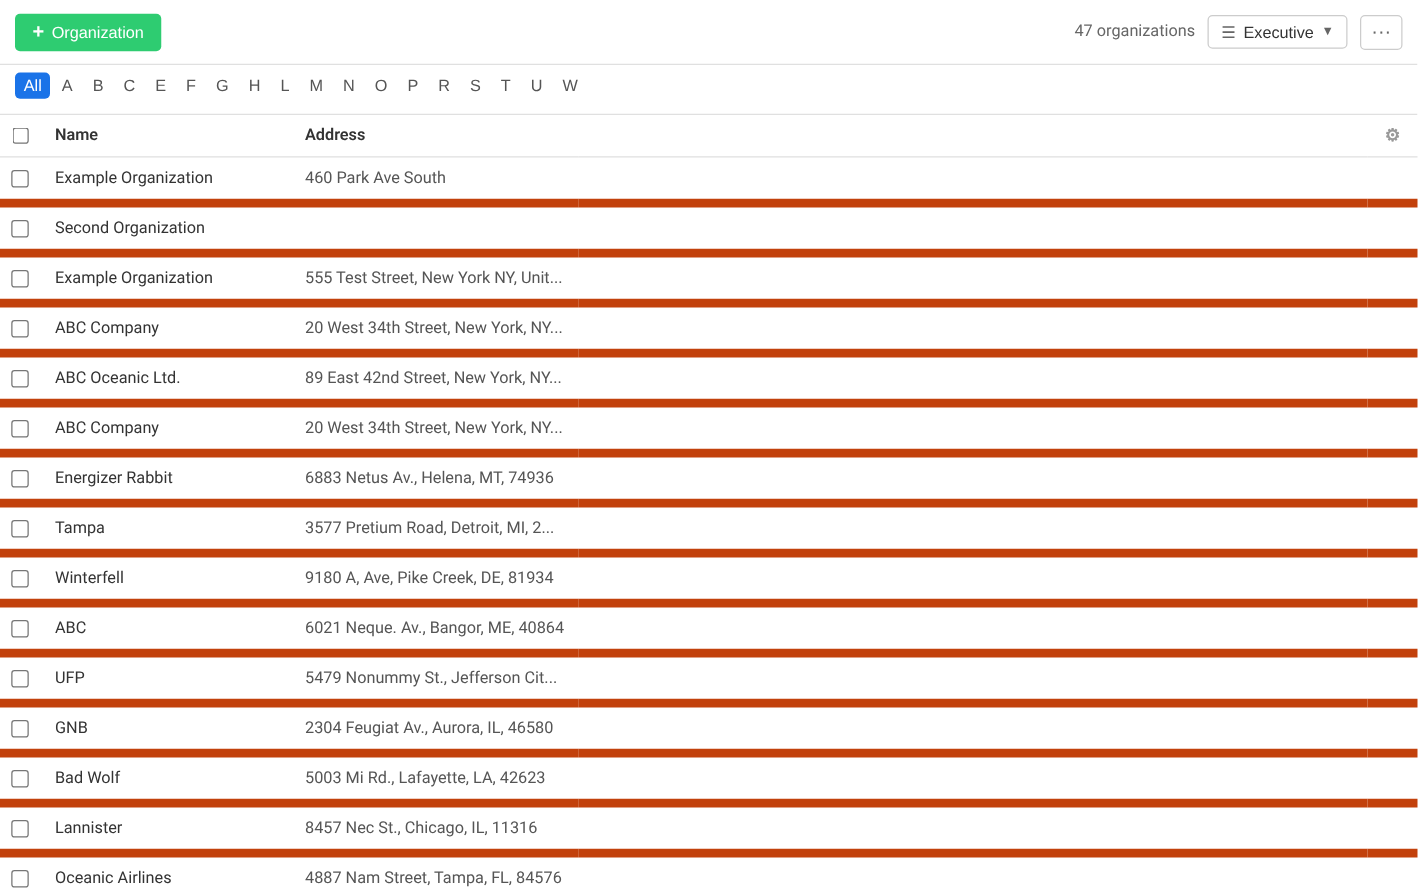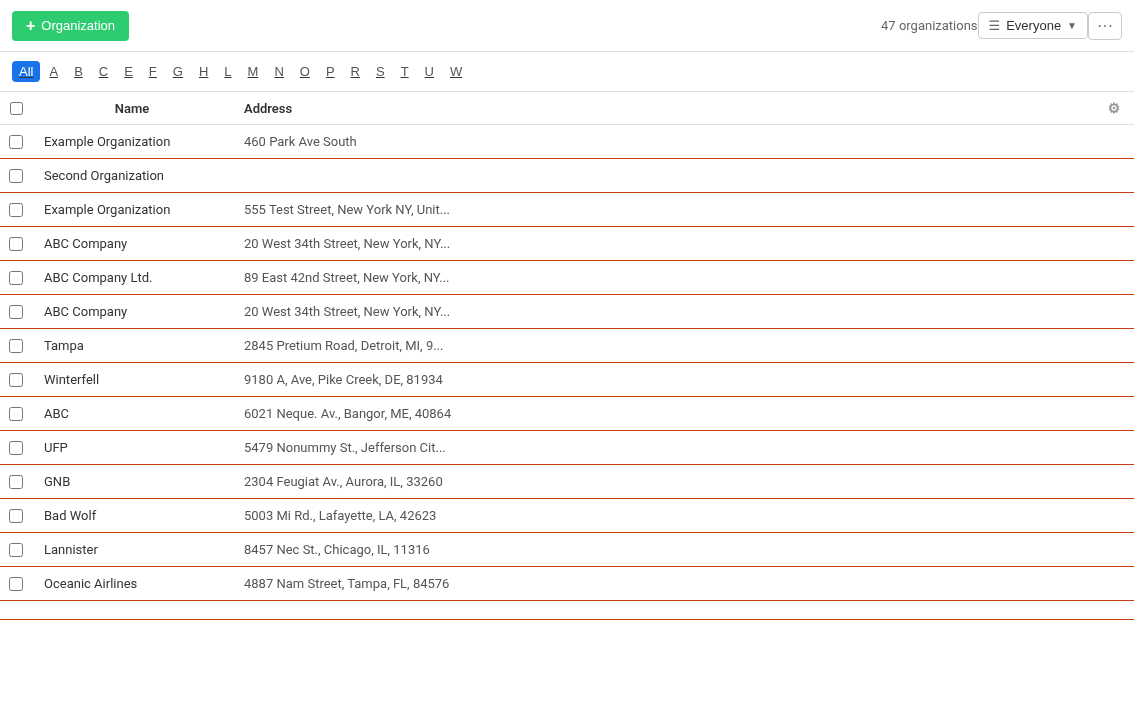--- a/index.html
+++ b/index.html
@@ -44,20 +44,21 @@
       cursor: pointer;
     }
     .add-org-btn .plus {
       font-size: 16px;
       font-weight: 700;
       line-height: 1;
     }
     .top-bar-right {
       display: flex;
       align-items: center;
+      gap: 10px;
     }
     .org-count {
       font-size: 13px;
       color: #666;
     }
     .everyone-btn {
       display: flex;
       align-items: center;
       gap: 6px;
       border: 1px solid #ccc;
@@ -85,26 +86,25 @@
       background: #fff;
       cursor: pointer;
       font-size: 16px;
       color: #666;
       line-height: 1;
     }
 
     
     .alpha-nav {
       display: flex;
-      align-items: center;
+      align-items: flex-start;
       padding: 6px 12px;
       border-bottom: 1px solid #e0e0e0;
       gap: 2px;
       height: 40px;
-      text-decoration: underline;
     }
     .alpha-btn {
       padding: 3px 7px;
       border: none;
       background: transparent;
       border-radius: 4px;
       cursor: pointer;
       font-size: 13px;
       color: #555;
     }
@@ -133,34 +133,33 @@
       font-size: 13px;
       color: #333;
       border-bottom: 1px solid #e0e0e0;
     }
     thead th:first-child {
       width: 32px;
       padding: 8px 8px;
     }
     thead th.name-col {
       width: 200px;
-      text-align: center;
     }
     thead th.address-col {
       width: 220px;
     }
     thead th.empty-col {
       
     }
     thead th.settings-col {
       width: 40px;
       text-align: center;
     }
     tbody tr {
-      border-bottom: 1px solid #c2410c;
+      border-bottom: 7px solid #c2410c;
     }
     tbody td {
       padding: 9px 12px;
       font-size: 13px;
       color: #333;
     }
     tbody td:first-child {
       padding: 9px 8px;
       width: 32px;
     }
@@ -209,21 +208,21 @@
   <div class="top-bar-left">
     <button class="add-org-btn">
       <span class="plus">+</span>
       <span>Organization</span>
     </button>
   </div>
   <div class="top-bar-right">
     <span class="org-count">47 organizations</span>
     <button class="everyone-btn">
       <span class="filter-icon">☰</span>
-      <span>Everyone</span>
+      <span>Executive</span>
       <span class="chevron">▼</span>
     </button>
     <button class="more-btn">
       <span>···</span>
     </button>
   </div>
 </div>
 
 <div class="alpha-nav" id="alpha-nav">
 <button class="alpha-btn active">All</button>
@@ -313,21 +312,21 @@
           <td><span class="address-cell">20 West 34th Street, New York, NY...</span></td>
           <td></td>
           <td></td>
         </tr>
         <tr>
           <td>
             <div class="checkbox-cell">
               <input type="checkbox" style="">
             </div>
           </td>
-          <td><span class="org-name">ABC Company Ltd.</span></td>
+          <td><span class="org-name">ABC Oceanic Ltd.</span></td>
           <td><span class="address-cell">89 East 42nd Street, New York, NY...</span></td>
           <td></td>
           <td></td>
         </tr>
         <tr>
           <td>
             <div class="checkbox-cell">
               <input type="checkbox" style="">
             </div>
           </td>
@@ -335,22 +334,33 @@
           <td><span class="address-cell">20 West 34th Street, New York, NY...</span></td>
           <td></td>
           <td></td>
         </tr>
         <tr>
           <td>
             <div class="checkbox-cell">
               <input type="checkbox" style="">
             </div>
           </td>
+          <td><span class="org-name">Energizer Rabbit</span></td>
+          <td><span class="address-cell">6883 Netus Av., Helena, MT, 74936</span></td>
+          <td></td>
+          <td></td>
+        </tr>
+        <tr>
+          <td>
+            <div class="checkbox-cell">
+              <input type="checkbox" style="">
+            </div>
+          </td>
           <td><span class="org-name">Tampa</span></td>
-          <td><span class="address-cell">2845 Pretium Road, Detroit, MI, 9...</span></td>
+          <td><span class="address-cell">3577 Pretium Road, Detroit, MI, 2...</span></td>
           <td></td>
           <td></td>
         </tr>
         <tr>
           <td>
             <div class="checkbox-cell">
               <input type="checkbox" style="">
             </div>
           </td>
           <td><span class="org-name">Winterfell</span></td>
@@ -380,21 +390,21 @@
           <td></td>
           <td></td>
         </tr>
         <tr>
           <td>
             <div class="checkbox-cell">
               <input type="checkbox" style="">
             </div>
           </td>
           <td><span class="org-name">GNB</span></td>
-          <td><span class="address-cell">2304 Feugiat Av., Aurora, IL, 33260</span></td>
+          <td><span class="address-cell">2304 Feugiat Av., Aurora, IL, 46580</span></td>
           <td></td>
           <td></td>
         </tr>
         <tr>
           <td>
             <div class="checkbox-cell">
               <input type="checkbox" style="">
             </div>
           </td>
           <td><span class="org-name">Bad Wolf</span></td>

